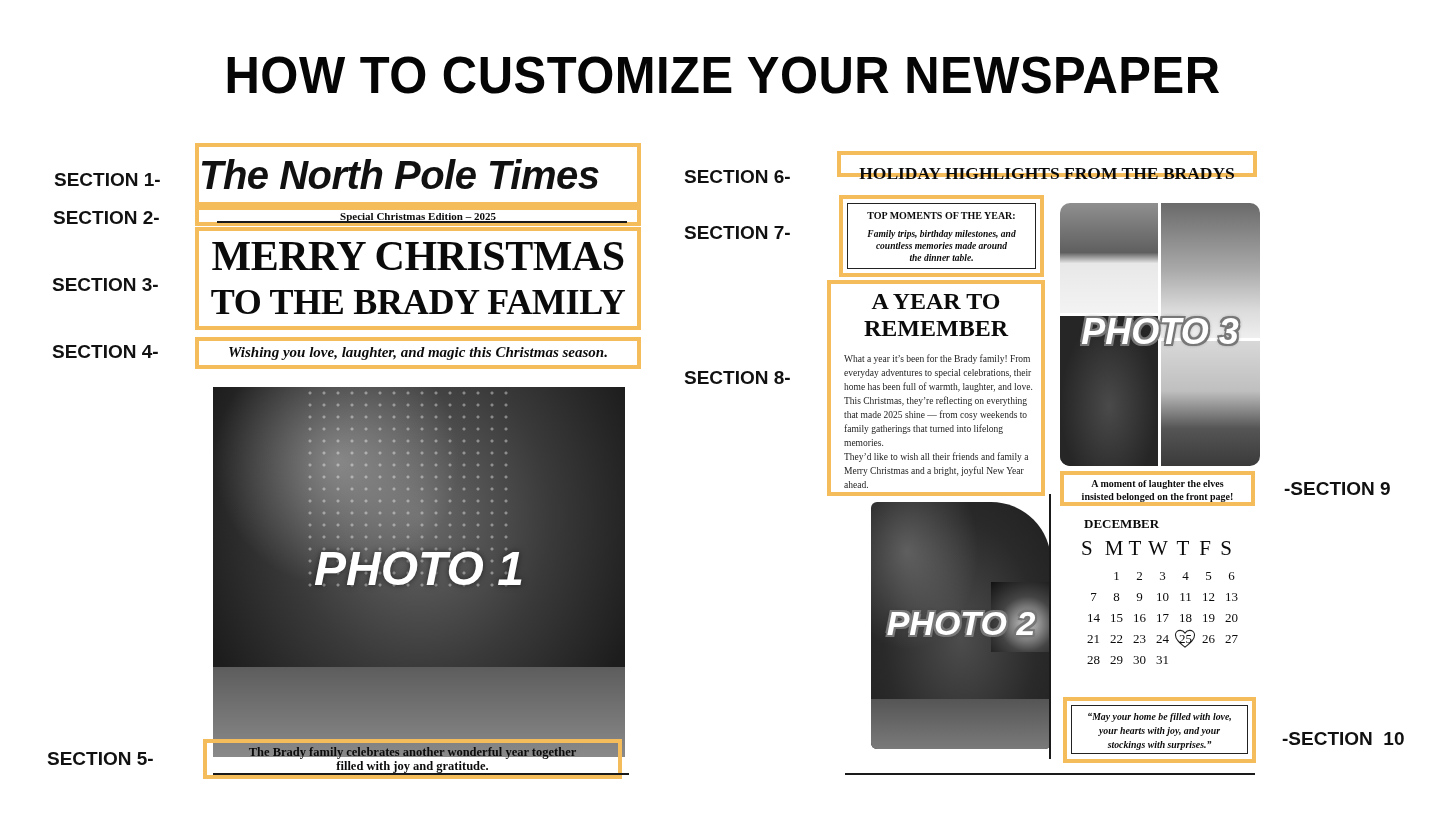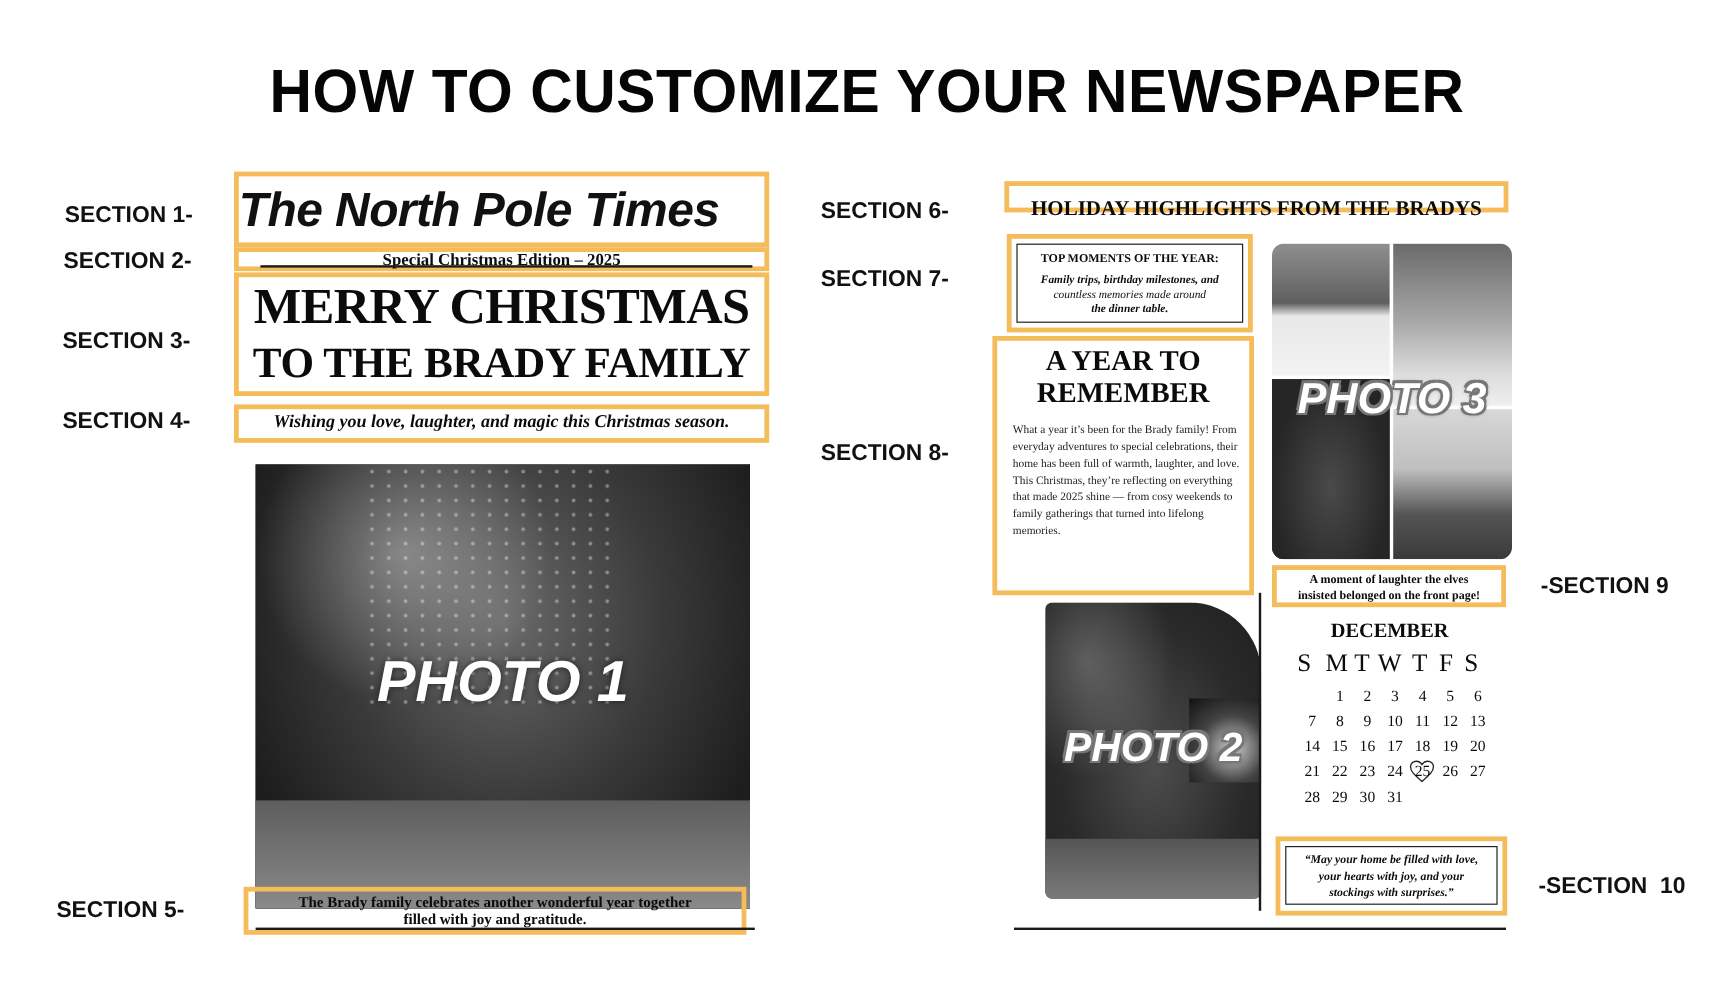--- a/index.html
+++ b/index.html
@@ -75,21 +75,21 @@
 <div class="abs sec-label" style="left:1284px; top:478px;">-SECTION 9</div>
 <div class="abs sec-label" style="left:1282px; top:728px; white-space:pre;">-SECTION  10</div>
 
 <div class="abs" style="left:195px; top:143px; width:447px; height:640px;">
 
   <div class="abs hl" style="left:0; top:0; width:446px; height:63px;">
     <div class="abs masthead" style="left:0; right:0; top:6px;">The North Pole Times</div>
   </div>
 
   <div class="abs hl" style="left:0; top:63px; width:446px; height:20px;">
-    <div class="abs serif" style="left:0; right:0; top:0px; text-align:center; font-size:14px; font-weight:700;">Special Christmas Edition – 2025</div>
+    <div class="abs serif" style="left:0; right:0; top:0px; text-align:center; font-size:11px; font-weight:700;">Special Christmas Edition – 2025</div>
     <div class="abs rule" style="left:18px; right:10px; top:11px; height:1.5px;"></div>
   </div>
 
   <div class="abs hl" style="left:0; top:84px; width:446px; height:103px;">
     <div class="abs serif" style="left:0; right:0; top:2px; text-align:center; font-size:42px; font-weight:700; letter-spacing:-0.5px; line-height:46px;">MERRY CHRISTMAS</div>
     <div class="abs serif" style="left:0; right:0; top:49px; text-align:center; font-size:36px; font-weight:700; letter-spacing:-0.3px; line-height:44px;">TO THE BRADY FAMILY</div>
   </div>
 
   <div class="abs hl" style="left:0; top:194px; width:446px; height:32px;">
     <div class="abs serif" style="left:0; right:0; top:3px; text-align:center; font-size:15px; font-weight:700; font-style:italic;">Wishing you love, laughter, and magic this Christmas season.</div>
@@ -114,29 +114,30 @@
 </div>
 
 <div class="abs hl" style="left:837px; top:151px; width:420px; height:26px;">
   <div class="abs serif" style="left:0; right:0; top:8px; text-align:center; font-size:17.5px; font-weight:700; white-space:nowrap;">HOLIDAY HIGHLIGHTS FROM THE BRADYS</div>
 </div>
 
 <div class="abs hl" style="left:839px; top:195px; width:205px; height:82px;">
   <div class="abs" style="left:4px; top:4px; right:4px; bottom:4px; border:1.5px solid #222;">
     <div class="abs serif" style="left:0; right:0; top:6px; text-align:center; font-size:10px; font-weight:700;">TOP MOMENTS OF THE YEAR:</div>
     <div class="abs serif" style="left:0; right:0; top:24px; text-align:center; font-size:9.5px; font-weight:700; font-style:italic; line-height:12px;">Family trips, birthday milestones, and</div>
-    <div class="abs serif" style="left:0; right:0; top:36px; text-align:center; font-size:9.5px; font-weight:400; font-style:italic; line-height:12px;">countless memories made around</div>
+    <div class="abs serif" style="left:0; right:0; top:36px; text-align:center; font-size:9.5px; font-weight:700; font-style:italic; line-height:12px;">countless memories made around</div>
     <div class="abs serif" style="left:0; right:0; top:48px; text-align:center; font-size:9.5px; font-weight:700; font-style:italic; line-height:12px;">the dinner table.</div>
   </div>
 </div>
 
 <div class="abs hl" style="left:827px; top:280px; width:218px; height:216px;">
   <div class="abs serif" style="left:0; right:0; top:4px; text-align:center; font-size:24px; font-weight:700; line-height:27px;">A YEAR TO</div>
   <div class="abs serif" style="left:0; right:0; top:31px; text-align:center; font-size:24px; font-weight:700; line-height:27px;">REMEMBER</div>
   <div class="abs serif" style="left:13px; right:8px; top:68px; font-size:9.5px; line-height:14px; color:#222;">What a year it’s been for the Brady family! From everyday adventures to special celebrations, their home has been full of warmth, laughter, and love. This Christmas, they’re reflecting on everything that made 2025 shine — from cosy weekends to family gatherings that turned into lifelong memories.</div>
+  <div class="abs serif" style="left:13px; right:8px; top:166px; font-size:9.5px; line-height:14px; color:#222;">They’d like to wish all their friends and family a Merry Christmas and a bright, joyful New Year ahead.</div>
 </div>
 
 <div class="abs" style="left:1060px; top:203px; width:200px; height:263px; border-radius:10px; overflow:hidden; background:#fff;">
   <div class="abs photo" style="left:0; top:0; width:98px; height:110px; background: linear-gradient(#8f8f8f 0%, #5f5f5f 45%, #e8e8e8 55%, #f3f3f3 100%);"></div>
   <div class="abs photo" style="left:101px; top:0; width:99px; height:135px; background: linear-gradient(#6a6a6a 0%, #aaaaaa 50%, #dcdcdc 80%, #efefef 100%);"></div>
   <div class="abs photo" style="left:0; top:113px; width:98px; height:150px; background: radial-gradient(ellipse at 50% 60%, #4a4a4a 0%, #262626 70%), #222;"></div>
   <div class="abs photo" style="left:101px; top:138px; width:99px; height:125px; background: linear-gradient(#d8d8d8 0%, #bfbfbf 40%, #555 70%, #3a3a3a 100%);"></div>
   <div class="photo-overlay-label photo-outline-label" style="top:108px; font-size:36px;">PHOTO 3</div>
 </div>
 
@@ -150,21 +151,21 @@
        radial-gradient(ellipse at 20% 20%, rgba(255,255,255,0.25) 0%, rgba(255,255,255,0) 35%),
        radial-gradient(ellipse at 50% 55%, #4d4d4d 0%, #2a2a2a 60%, #1f1f1f 100%); margin-left: 26px;">
   <div class="abs" style="right:0; top:80px; width:60px; height:70px; background: radial-gradient(circle at 60% 60%, #d0d0d0 0%, #444 50%, #111 100%);"></div>
   <div class="abs" style="left:0; bottom:0; width:100%; height:50px; background: linear-gradient(#555, #7a7a7a);"></div>
   <div class="photo-overlay-label photo-outline-label" style="top:102px; font-size:34px;">PHOTO 2</div>
 </div>
 
 <div class="abs rule" style="left:1049px; top:494px; width:1.5px; height:265px;"></div>
 
 <div class="abs" style="left:1084px; top:516px; width:165px;">
-  <div class="serif" style="text-align:center; font-size:17px; font-weight:700; width:148px;">DECEMBER</div>
+  <div class="serif" style="text-align:left; font-size:13px; font-weight:700; width:148px;">DECEMBER</div>
   <div class="cal-grid serif" style="font-size:21px; margin-top:4px; letter-spacing:-1px;">
     <span style="text-align:left; margin-left:-3px;">S</span>
     <span style="margin-left:-10px;">M</span>
     <span style="margin-left:-14px;">T</span>
     <span style="margin-left:-14px;">W</span>
     <span style="margin-left:-10px;">T</span>
     <span style="margin-left:-12px;">F</span>
     <span style="margin-left:-16px;">S</span>
   </div>
   <div class="cal-grid serif" style="font-size:13px; line-height:21px; margin-top:4px; margin-left:-2px;">

